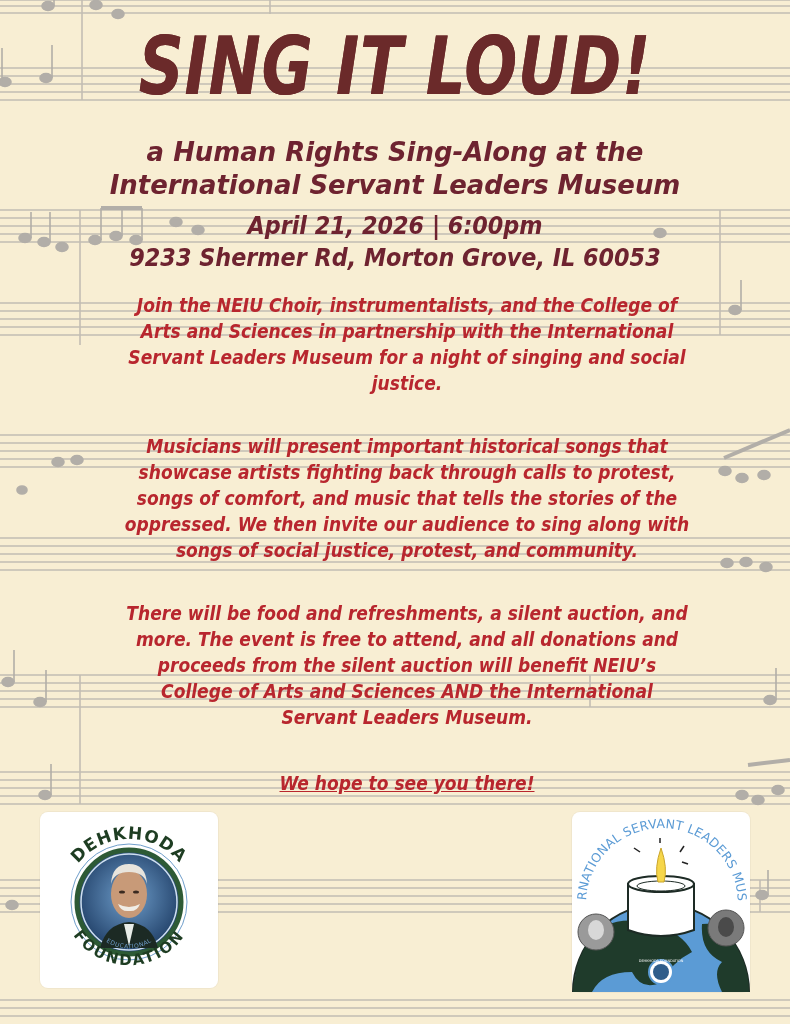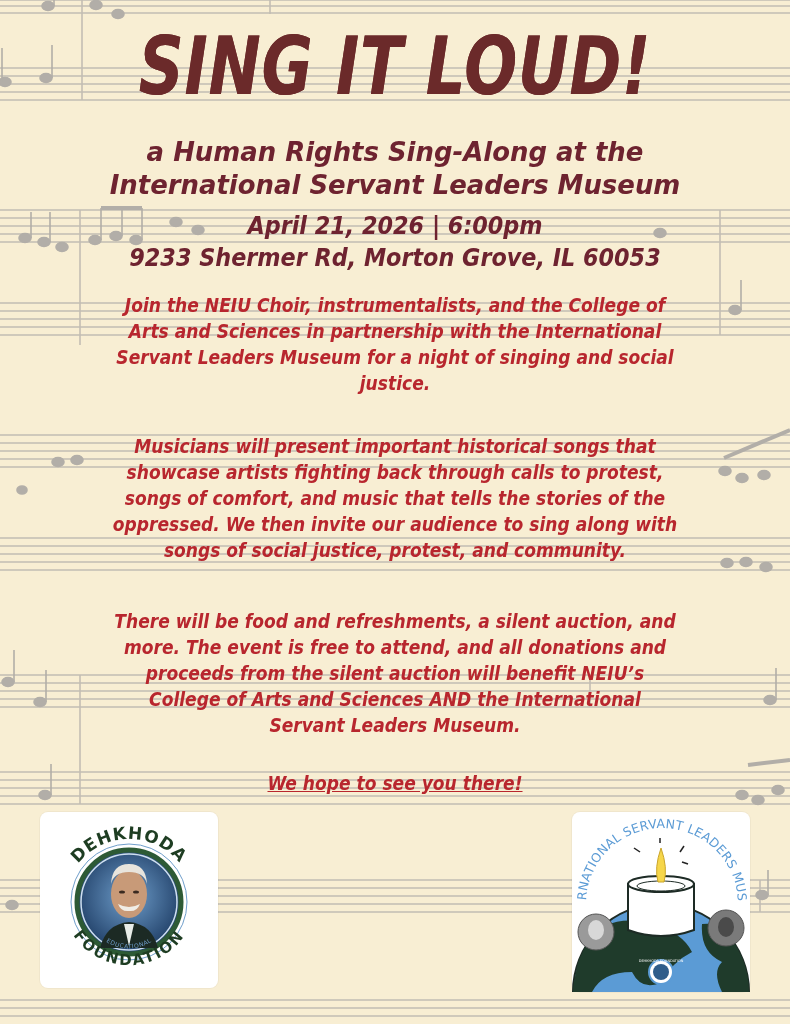--- a/index.html
+++ b/index.html
@@ -26,27 +26,27 @@
     font-size: 27px; line-height: 33px;
     transform: scaleX(0.96);
   }
   .datetime {
     position: absolute; top: 210px; left: 0; width: 790px; text-align: center;
     font-weight: bold; font-style: italic; color: #6e2330;
     font-size: 24px; line-height: 32px;
     transform: scaleX(0.93);
   }
   .body-block {
-    position: absolute; left: 45px; width: 700px; text-align: center;
+    position: absolute; left: 57px; width: 700px; text-align: center;
     font-weight: bold; font-style: italic; color: #b8262e;
     font-size: 19px; line-height: 26px;
   }
   .b1 { top: 292px; }
   .b2 { top: 433px; }
-  .b3 { top: 600px; margin-top: 8px; }
+  .b3 { top: 600px; }
   .b4 { top: 770px; text-decoration: underline; }
   .body-block p { margin: 0; transform: scaleX(0.9); }
 
   .logo-card {
     position: absolute; background: #ffffff; border-radius: 8px;
     box-shadow: 0 0 0 1px rgba(0,0,0,0.03);
   }
   .logo-dehkhoda { left: 40px; top: 812px; width: 178px; height: 176px; }
   .logo-neiu { left: 230px; top: 862px; width: 332px; height: 92px; }
   .logo-isl { left: 572px; top: 812px; width: 178px; height: 180px; }

